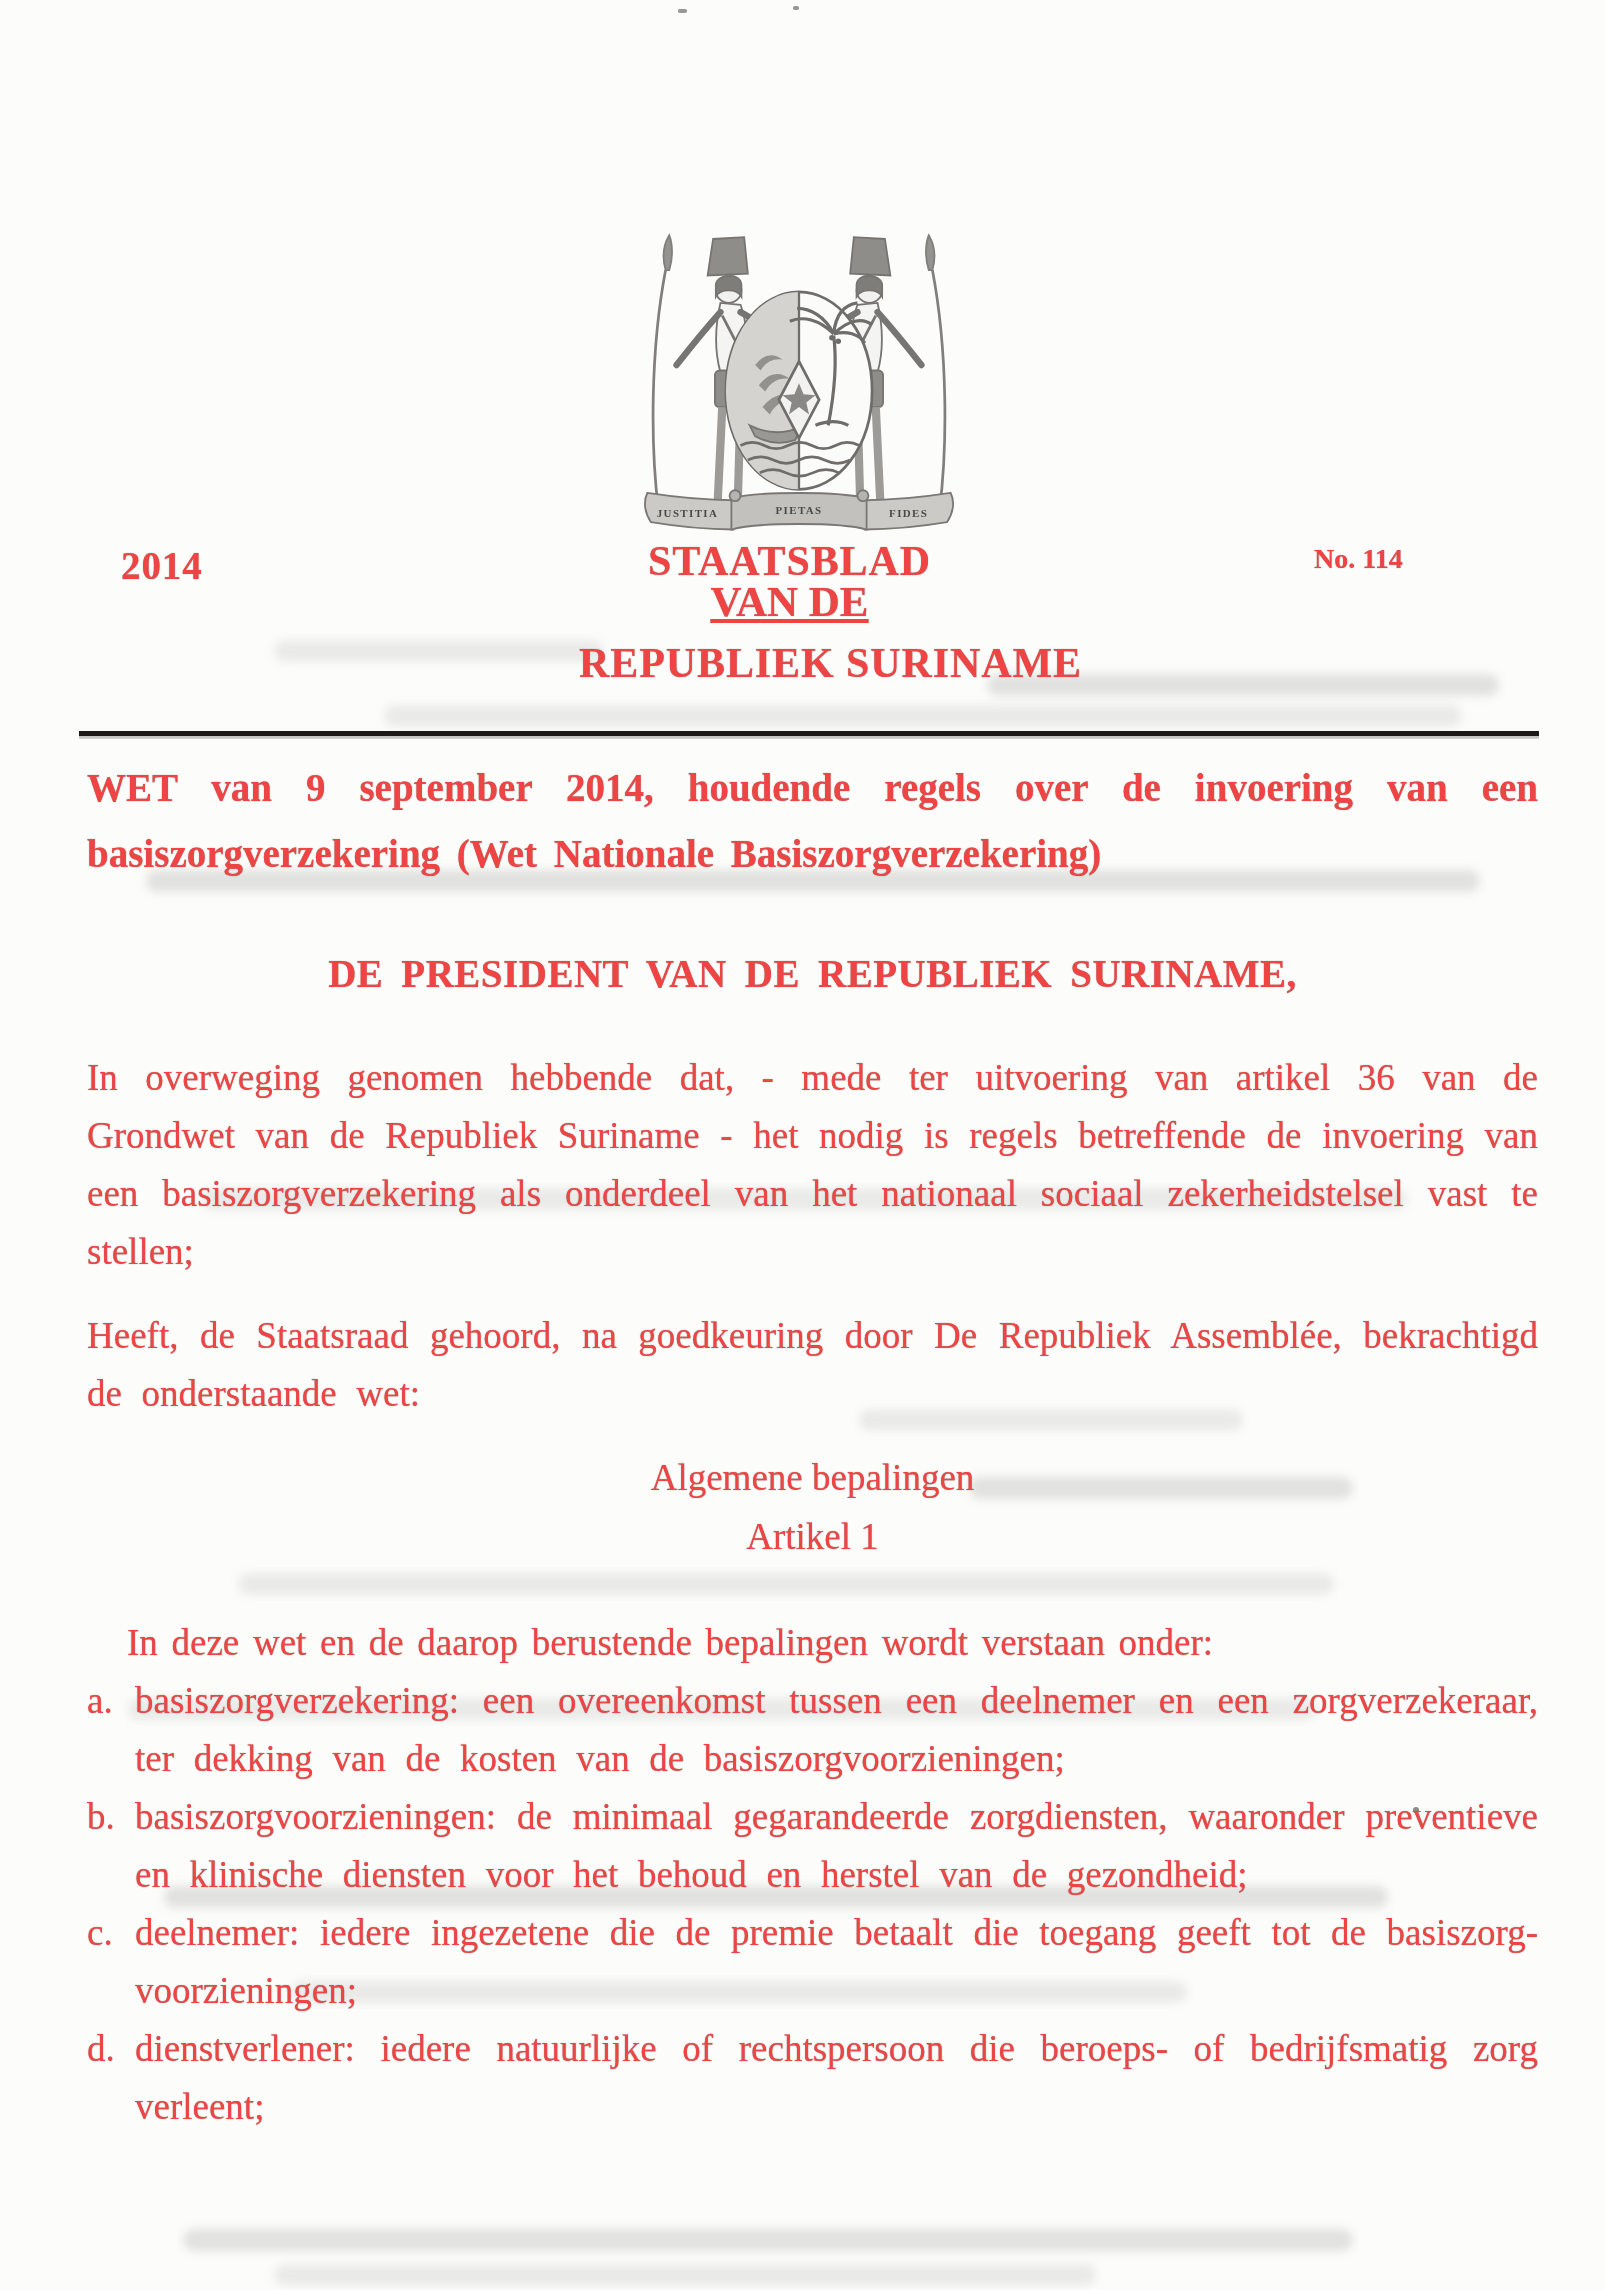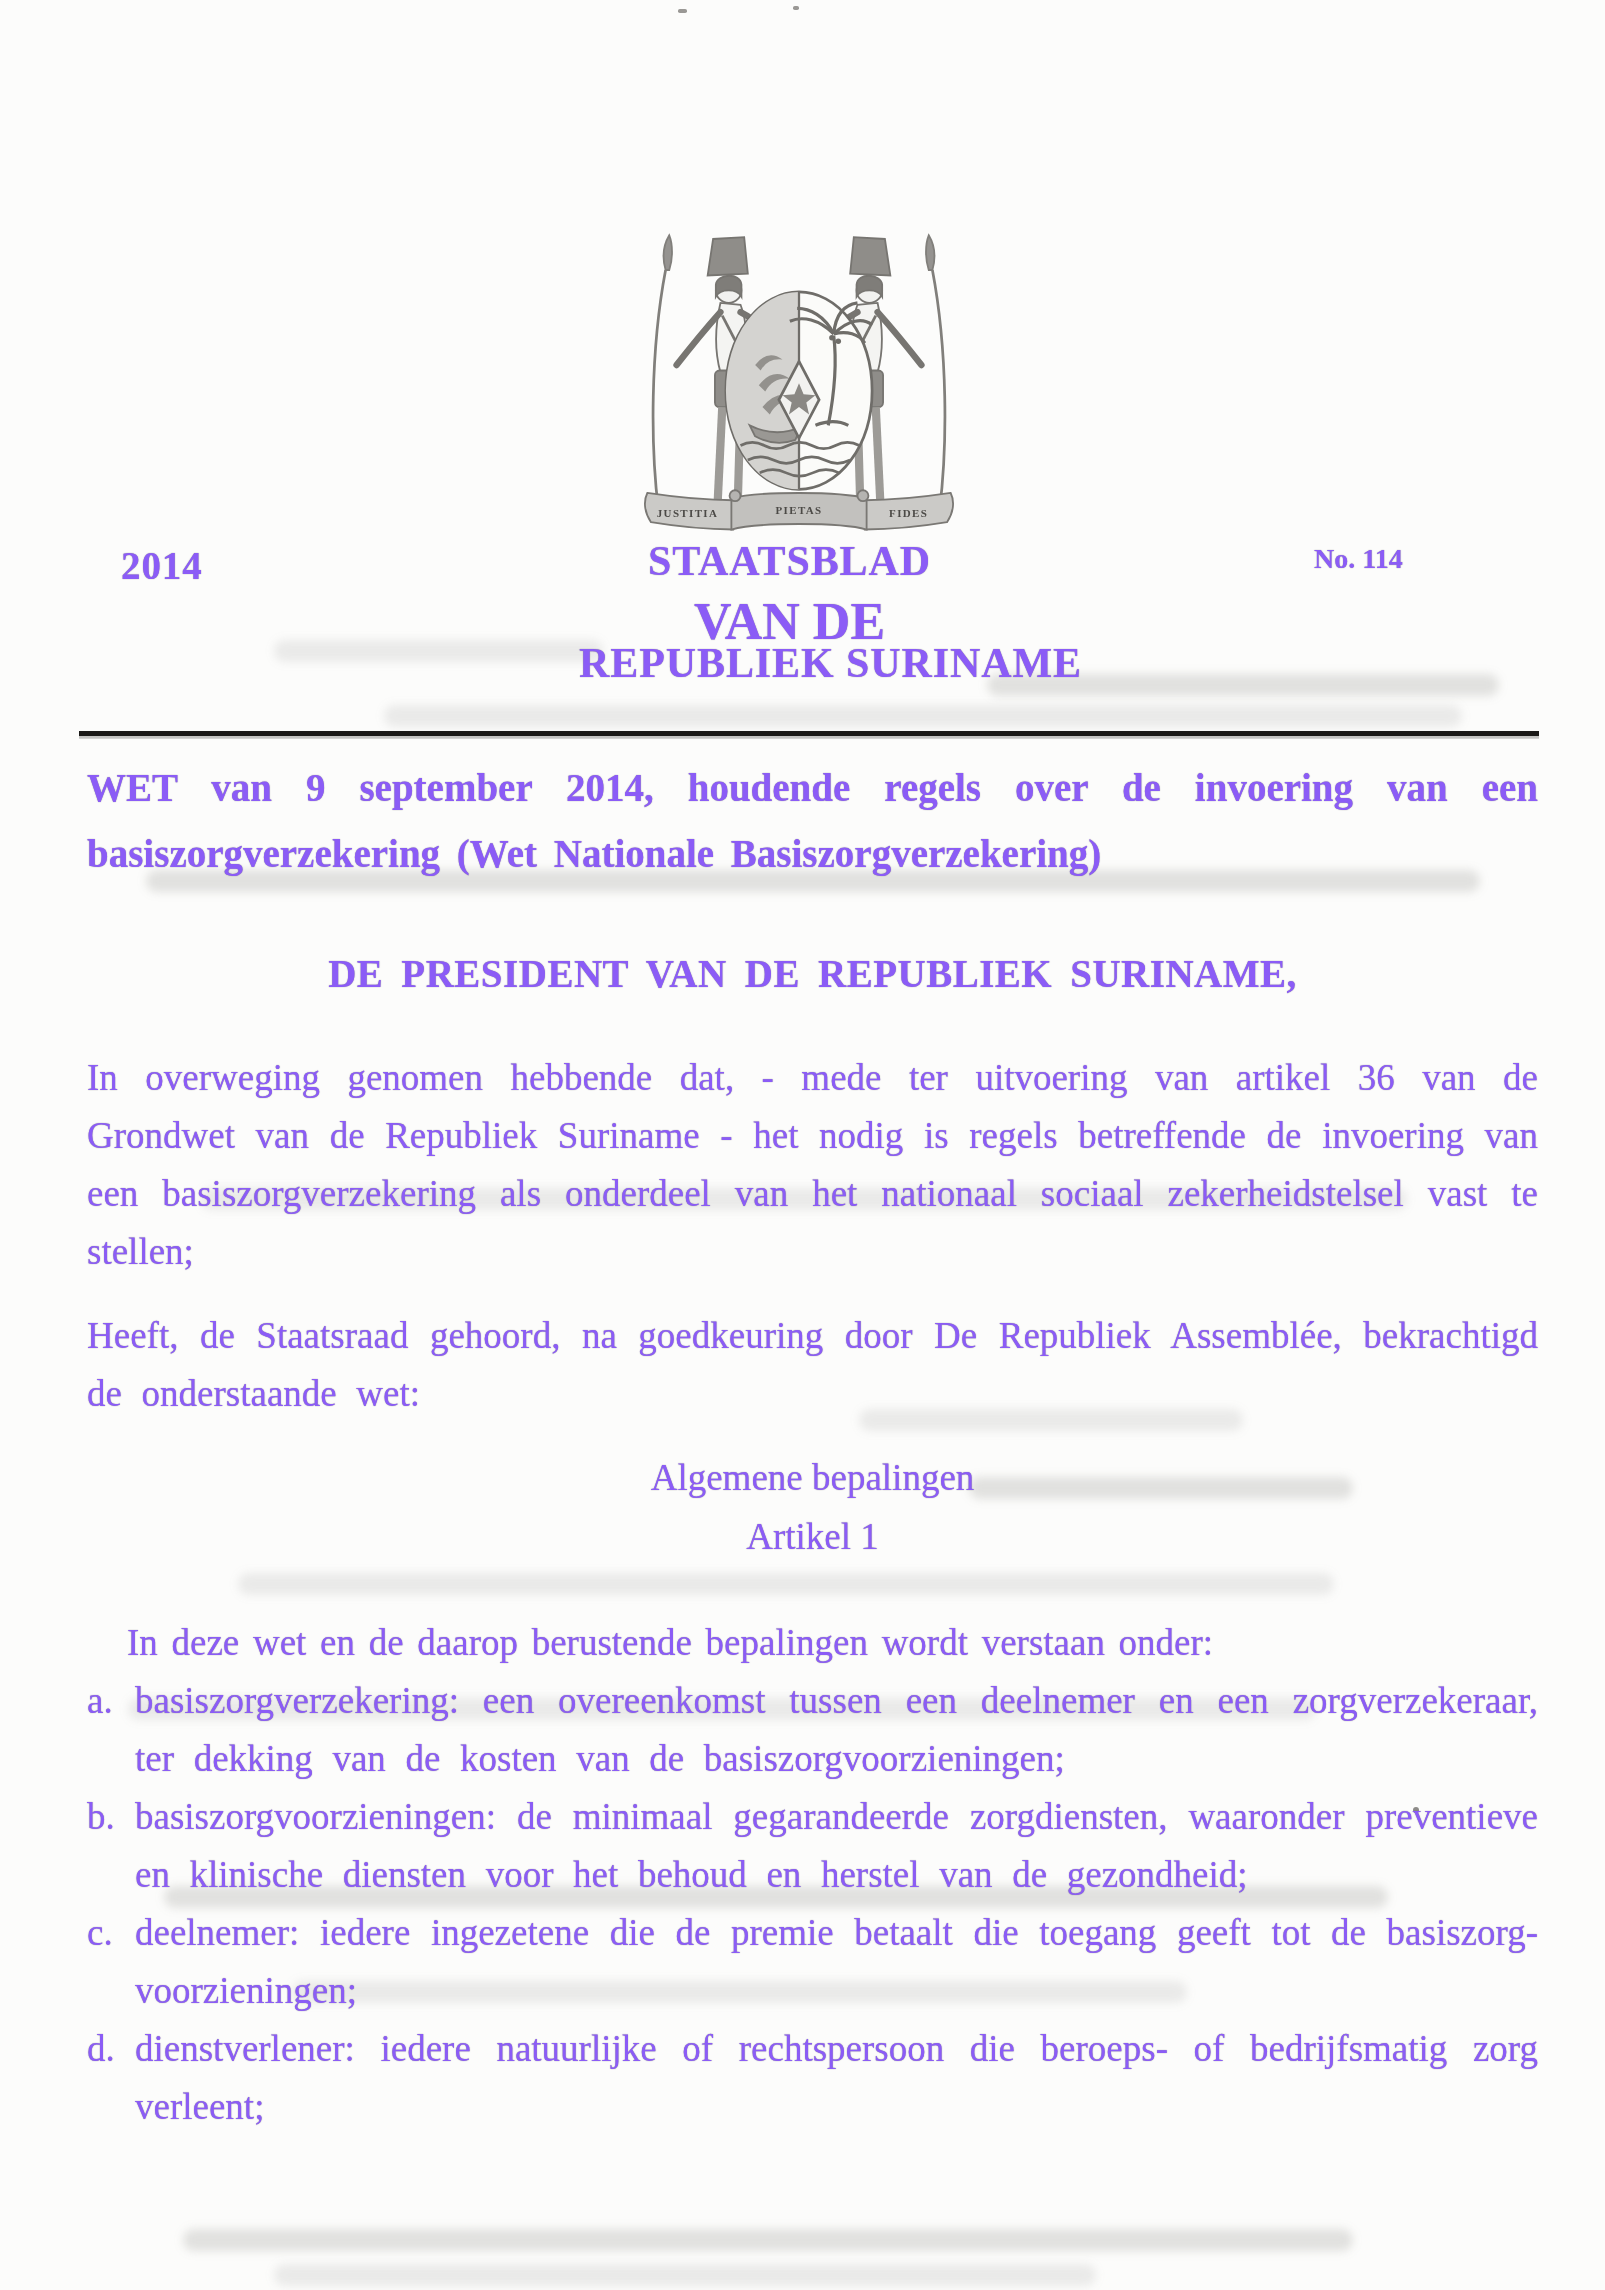--- a/index.html
+++ b/index.html
@@ -2,33 +2,33 @@
 <html style="font-size:14.6px"><head>
 <meta charset="utf-8">
 <style>
   html,body{margin:0;padding:0;background:#e9e9e7;}
   .page{
     position:relative;
     width:1605px;height:2291px;
     margin:0 auto;
     background:#fcfcfb;
     font-family:"Liberation Serif", serif;
-    color:#8b5cf6;
+    color:#ef4444;
     overflow:hidden;
   }
   .scan-text{ text-shadow:0 0 1.1px rgba(40,38,36,.55); }
   
   .emblem{ position:absolute; left:629px; top:228px; width:340px; height:311px; }
   
   .mast-row{ position:absolute; left:0; top:537px; width:1605px; }
   .mast-year{ position:absolute; left:121px; top:5.5px; font-size:39px; font-weight:bold; letter-spacing:0.9px;}
   .mast-no{ position:absolute; left:1314px; top:5.5px; font-size:28px; font-weight:bold;}
   .mast-center{ position:absolute; left:0; width:1579px; text-align:center; font-weight:bold; }
   .mast-l1{ top:0; font-size:42px; letter-spacing:0.9px;}
-  .mast-l2{ top:55px; font-size:52px;}
+  .mast-l2{ top:40px; font-size:43px;text-decoration:underline;}
   .mast-l3{ top:102px; font-size:42px; letter-spacing:0.9px;padding-left:41px;}
   
   .rule{ position:absolute; left:79px; top:731px; width:1460px; height:4.6px;
          background:#1b1a18; box-shadow:0 2.7px 0 rgba(27,26,24,.25); }
   
   .block{ position:absolute; left:87px; width:1451px; font-size:37px; line-height:58px; }
   .just{ text-align:justify; word-spacing:.28em; }
   .bold{ font-weight:bold; }
   .center{ text-align:center; }
   .law-title{ top:755px; font-size:39px; line-height:66px; word-spacing:.18em;}

